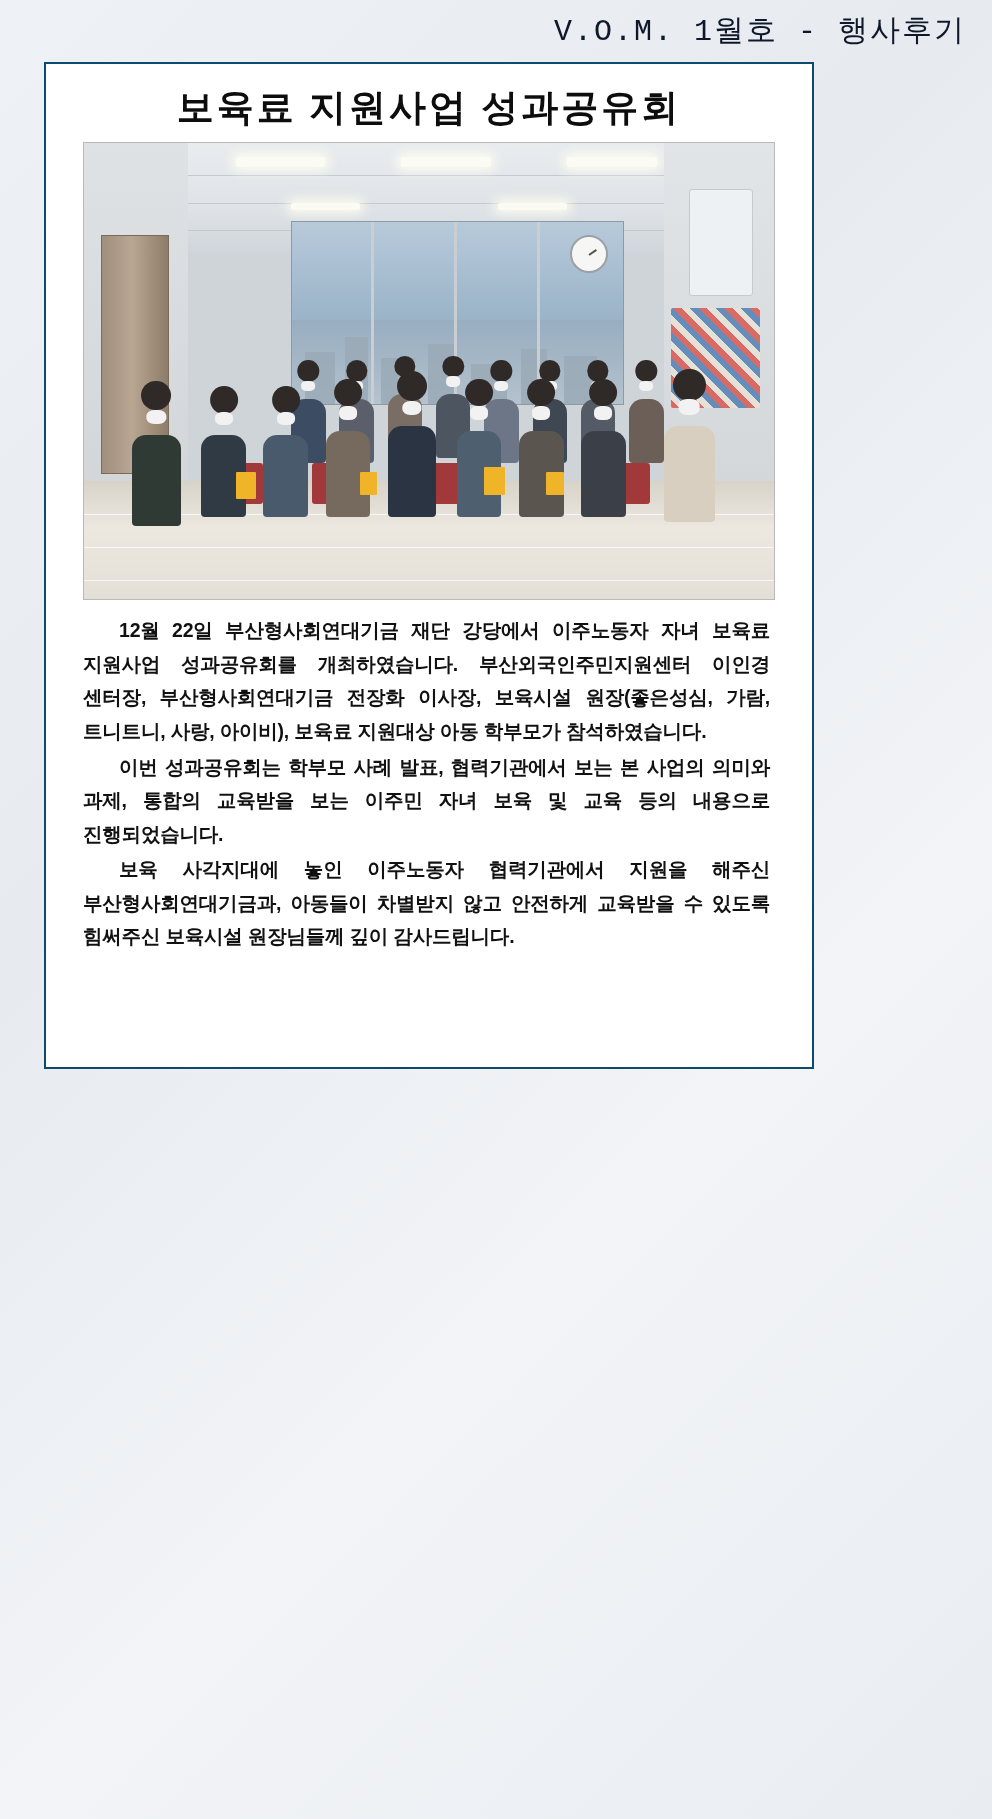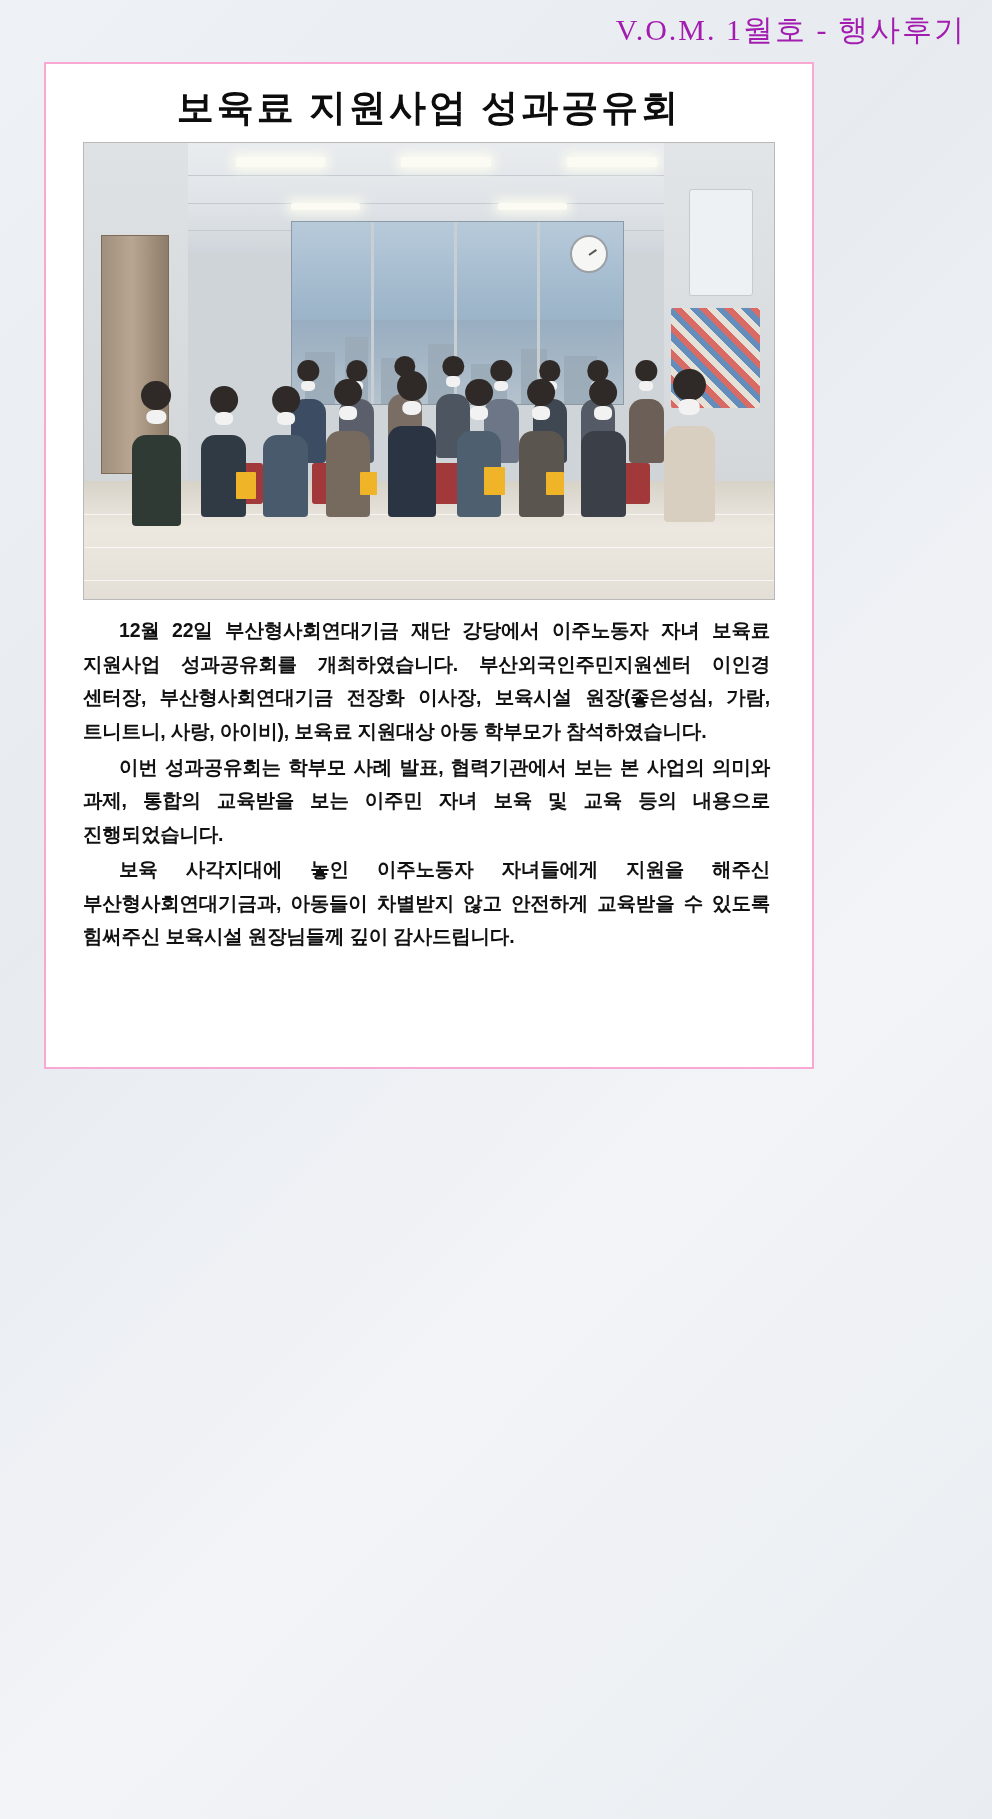--- a/index.html
+++ b/index.html
@@ -19,35 +19,35 @@
   
   .page-header {
     height: 60px;
     display: flex;
     align-items: center;
     justify-content: flex-end;
     padding-right: 26px;
     box-sizing: border-box;
   }
   .header-title {
-    font-family: Liberation Serif, serif;
+    font-family: Liberation Mono, monospace;
     font-size: 30px;
     letter-spacing: 2px;
-    color: #a21caf;
+    color: #0f172a;
     white-space: nowrap;
   }
 
   
   .article-frame {
     position: absolute;
     left: 44px;
     top: 62px;
     width: 770px;
     height: 1007px;
-    border: 2px solid #f9a8d4;
+    border: 2px solid #0c4a6e;
     background: #ffffff;
     box-sizing: border-box;
   }
 
   .article-title {
     text-align: center;
     font-family: "Liberation Serif", serif;
     font-size: 37px;
     font-weight: bold;
     letter-spacing: 3px;
@@ -300,16 +300,16 @@
 
     <div class="ph-badge" style="left:22%;top:72%;width:3%;height:6%"></div>
     <div class="ph-badge" style="left:40%;top:72%;width:2.5%;height:5%"></div>
     <div class="ph-badge" style="left:58%;top:71%;width:3%;height:6%"></div>
     <div class="ph-badge" style="left:67%;top:72%;width:2.5%;height:5%"></div>
   </div>
 
   <div class="article-body">
     <p>12월 22일 부산형사회연대기금 재단 강당에서 이주노동자 자녀 보육료 지원사업 성과공유회를 개최하였습니다. 부산외국인주민지원센터 이인경 센터장, 부산형사회연대기금 전장화 이사장, 보육시설 원장(좋은성심, 가람, 트니트니, 사랑, 아이비), 보육료 지원대상 아동 학부모가 참석하였습니다.</p>
     <p>이번 성과공유회는 학부모 사례 발표, 협력기관에서 보는 본 사업의 의미와 과제, 통합의 교육받을 보는 이주민 자녀 보육 및 교육 등의 내용으로 진행되었습니다.</p>
-    <p>보육 사각지대에 놓인 이주노동자 자녀들에게 지원을 해주신 부산형사회연대기금과, 아동들이 차별받지 않고 안전하게 교육받을 수 있도록 힘써주신 보육시설 원장님들께 깊이 감사드립니다.</p>
+    <p>보육 사각지대에 놓인 이주노동자 협력기관에서 지원을 해주신 부산형사회연대기금과, 아동들이 차별받지 않고 안전하게 교육받을 수 있도록 힘써주신 보육시설 원장님들께 깊이 감사드립니다.</p>
   </div>
 
 </div>
 
 </body></html>

